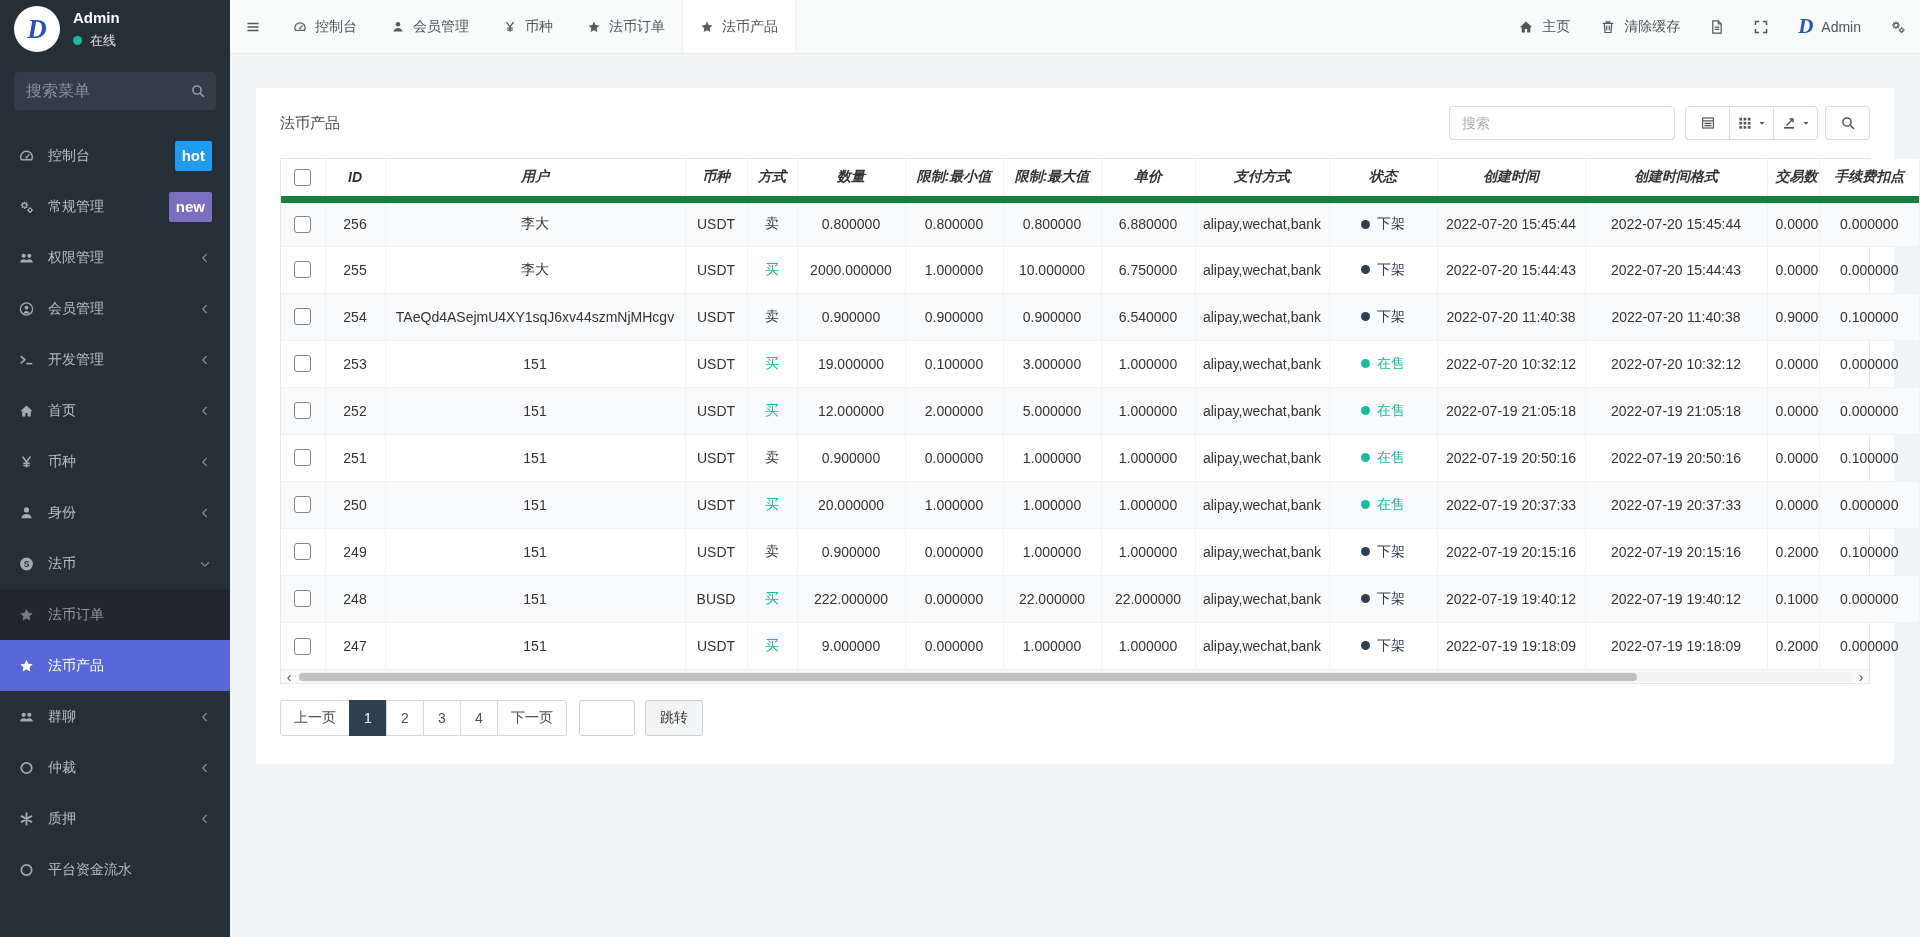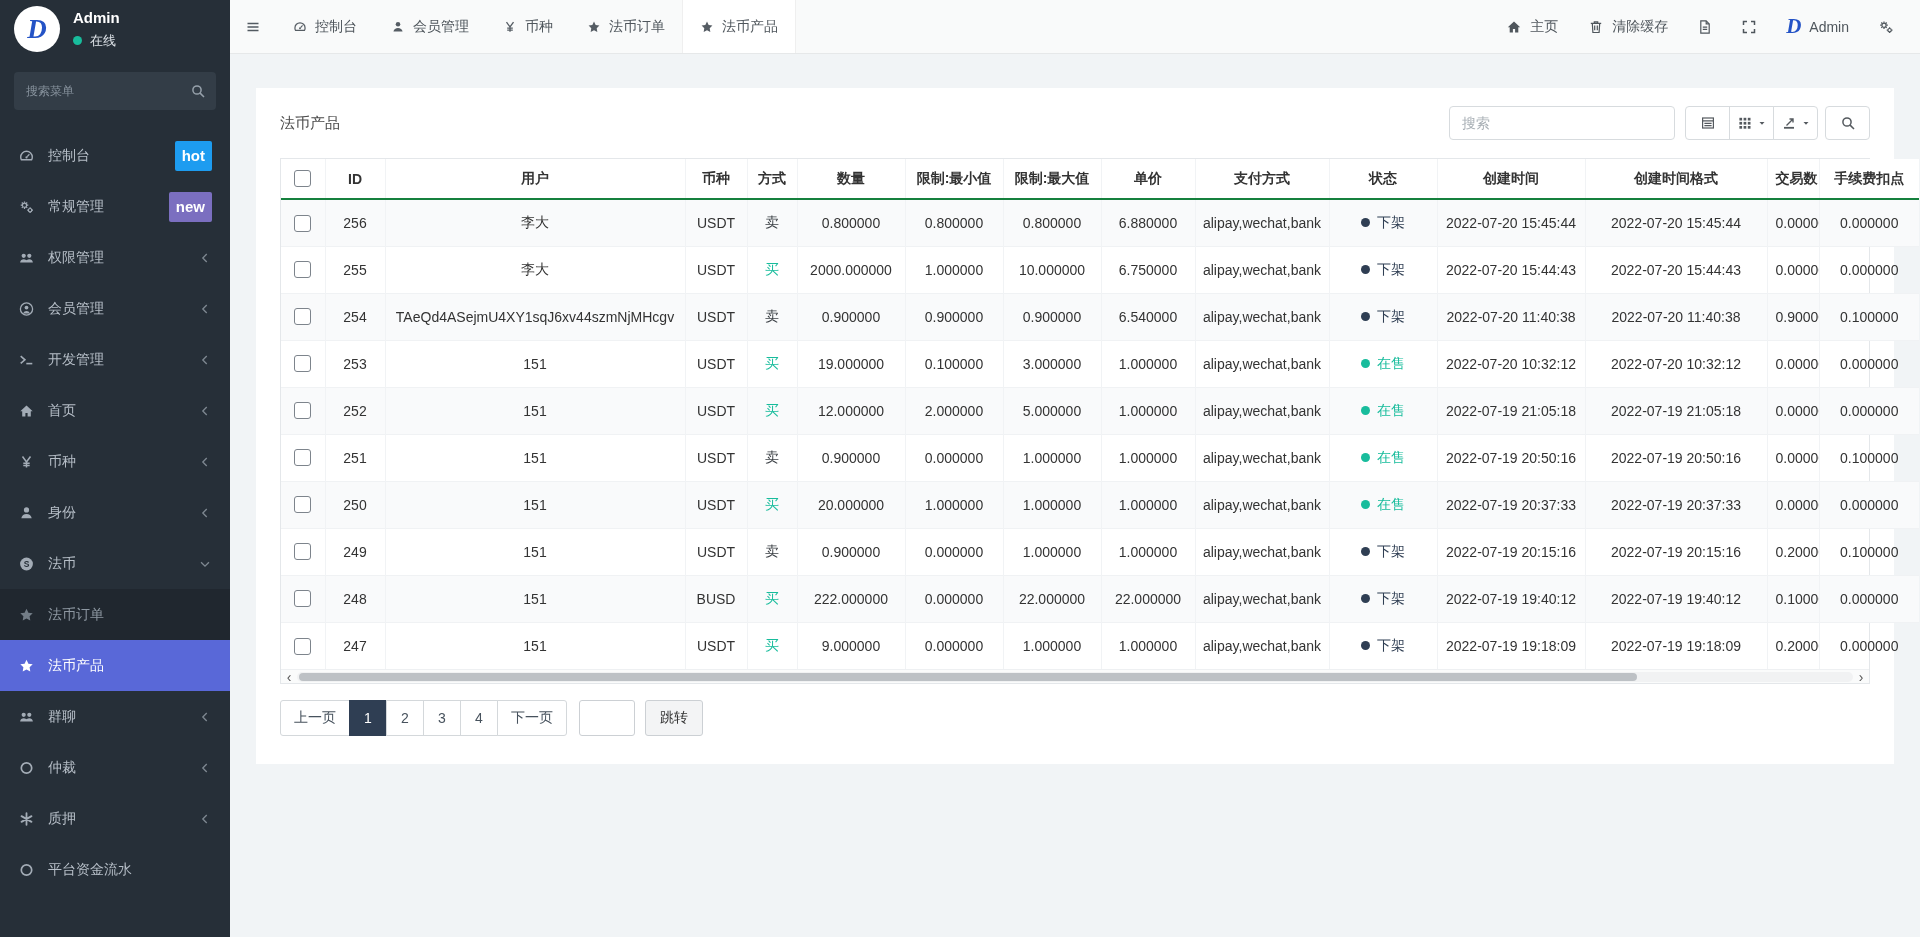--- a/index.html
+++ b/index.html
@@ -9,21 +9,21 @@
   .sidebar { position:absolute; left:0; top:0; width:230px; height:937px; background:#262f38; color:#b7bfc8; z-index:5; }
   .brand { height:56px; line-height:58px; text-align:center; color:#fff; font-size:24px; letter-spacing:6px; }
   .user-panel { display:flex; align-items:center; gap:13px; padding:6px 14px 12px; }
   .avatar-lg { width:46px; height:46px; border-radius:50%; background:#fff; display:flex; align-items:center; justify-content:center; flex:none; }
   .logo-d { font-family:"Liberation Serif", serif; font-style:italic; font-weight:bold; color:#2453c6; font-size:27px; }
   .user-name { color:#fff; font-weight:bold; font-size:15px; margin-bottom:6px; }
   .user-status { font-size:13px; color:#dfe4e9; display:flex; align-items:center; }
   .dot { width:9px; height:9px; border-radius:50%; display:inline-block; }
   .user-status .dot { background:var(--success); margin-right:8px; }
   .side-search { position:relative; margin:8px 14px 20px; }
-  .side-search input { width:100%; height:38px; background:#333d47; border:none; border-radius:4px; color:#86efac; font-size:12px; padding:0 34px 0 12px; outline:none; font-family:inherit; }
+  .side-search input { width:100%; height:38px; background:#333d47; border:none; border-radius:4px; color:#86efac; font-size:16px; padding:0 34px 0 12px; outline:none; font-family:inherit; }
   .side-search input::placeholder { color:#86919c; }
   .side-search .ic { position:absolute; right:10px; top:11px; color:#97a1ab; }
   .side-menu { }
   .side-item { height:51px; display:flex; align-items:center; padding:0 18px; font-size:14px; cursor:pointer; color:#b7bfc8; }
   .side-item .ic { width:17px; margin-right:13px; color:#a3acb6; flex:none; }
   .side-item .chev { margin-left:auto; margin-right:0; color:#7f8992; width:14px; }
   .badge { margin-left:auto; font-size:15px; font-weight:bold; color:#fff; padding:6px 7px; border-radius:2px; line-height:1.2; }
   .sub-item { background:#20272f; color:#8e98a2; }
   .sub-item .ic { color:#737d87; }
   .sub-item.active { background:var(--accent); color:#fff; }
@@ -32,21 +32,21 @@
   .ic { display:inline-flex; width:16px; height:16px; }
   .ic svg { width:100%; height:100%; }
 
   
   .navbar { position:absolute; left:230px; top:0; right:0; height:54px; background:#f9fafa; border-bottom:1px solid #e6e8e9; display:flex; align-items:stretch; }
   .hamburger { width:46px; display:flex; align-items:center; justify-content:center; color:#525a61; cursor:pointer; }
   .nav-tabs { display:flex; }
   .nav-tab { display:flex; align-items:center; gap:8px; padding:0 17px; font-size:14px; color:#4f565c; cursor:pointer; }
   .nav-tab .ic { width:14px; height:14px; color:#565d64; }
   .nav-tab.active { background:#fff; border-left:1px solid #efefef; border-right:1px solid #efefef; }
-  .nav-right { margin-left:auto; display:flex; align-items:flex-start; padding-right:12px; }
+  .nav-right { margin-left:auto; display:flex; align-items:flex-start; }
   .nav-link { display:flex; align-items:center; gap:8px; padding:0 15px; font-size:14px; color:#4f565c; height:100%; cursor:pointer; }
   .nav-icon { padding:0 14px; color:#4f565c; height:100%; display:flex; align-items:center; cursor:pointer; }
   .mini-logo { font-family:"Liberation Serif", serif; font-style:italic; font-weight:bold; color:#2453c6; font-size:21px; }
 
   
   .main { position:absolute; left:230px; top:54px; right:0; bottom:0; background:#f1f4f6; padding:34px 26px 0; }
   .filter-tabs { display:flex; gap:5px; }
   .f-tab { min-width:63px; height:41px; display:flex; align-items:center; justify-content:center; font-size:14px; padding:0 20px; border-radius:2px 2px 0 0; background:#e0e4e7; color:#99a1a8; cursor:pointer; }
   .f-tab.active { background:#fff; color:#5c6468; }
 
@@ -58,21 +58,21 @@
   .search-box::placeholder { color:#a8afb5; }
   .btn-group { display:flex; margin-left:10px; }
   .tbtn { height:34px; min-width:45px; background:#fff; border:1px solid #d7dbde; margin-left:-1px; display:flex; align-items:center; justify-content:center; gap:4px; color:#54595e; cursor:pointer; }
   .btn-group .tbtn:first-child { border-radius:4px 0 0 4px; margin-left:0; }
   .btn-group .tbtn:last-child { border-radius:0 4px 4px 0; }
   .tbtn.single { border-radius:4px; margin-left:7px; }
   .tbtn .caret { width:10px; height:10px; }
 
   .table-wrap { border:1px solid #e4e7ea; }
   table { width:100%; border-collapse:collapse; table-layout:fixed; font-size:14px; }
-  th { height:40px; font-weight:bold; color:#333; background:#fff; border-bottom:2px solid #15803d; border-left:1px solid #f1f3f5; text-align:center; overflow:hidden; white-space:nowrap; }
+  th { height:40px; font-weight:bold; color:#333; background:#fff; border-bottom:7px solid #15803d; border-left:1px solid #f1f3f5; text-align:center; overflow:hidden; white-space:nowrap;font-style:italic; }
   th:first-child { border-left:none; }
   td { height:47px; text-align:center; color:#333; border-left:1px solid #f1f3f5; border-top:1px solid #f0f2f4; overflow:hidden; white-space:nowrap; }
   td:first-child { border-left:none; }
   tbody tr:first-child td { border-top:none; }
   tbody tr:nth-child(odd) { background:#f9fafb; }
   .cbx { width:17px; height:17px; border:1px solid #7d848c; border-radius:3px; background:#fff; display:inline-block; vertical-align:middle; cursor:pointer; }
   .buy { color:var(--success); }
   .sell { color:#3a3f44; }
   .status-cell { display:inline-flex; align-items:center; gap:7px; }
   .st-on { color:var(--success); } .st-on .dot { background:var(--success); }

